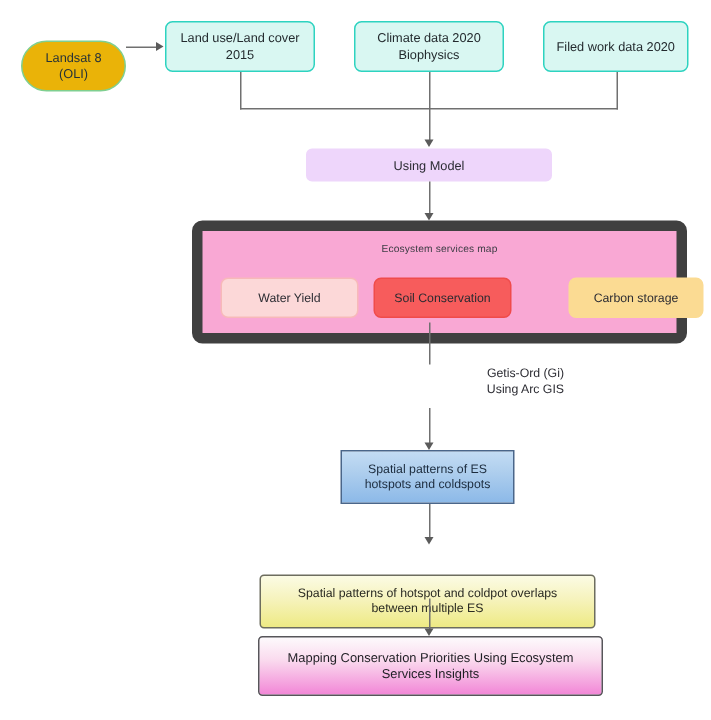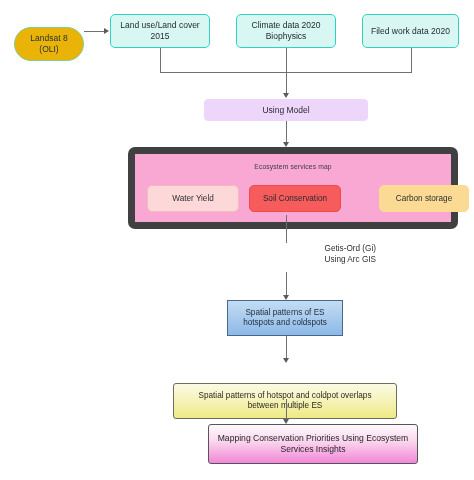--- a/index.html
+++ b/index.html
@@ -214,16 +214,16 @@
 
   <div class="vline" style="left:286px; top:336px; height:25px;"></div>
   <div class="arrowhead-down" style="left:282.8px; top:358px;"></div>
 
   <div class="node grad-yellow" style="left:173px; top:363px; width:224px; height:36px;margin-top:20px;">Spatial patterns of hotspot and coldpot overlaps
 between multiple ES</div>
 
   <div class="vline" style="left:286px; top:399px; height:23px;"></div>
   <div class="arrowhead-down" style="left:282.8px; top:419px;"></div>
 
-  <div class="node grad-pink" style="left:172px; top:424px; width:210px; height:40px;margin-left:36px;">Mapping Conservation Priorities Using Ecosystem
+  <div class="node grad-pink" style="left:172px; top:424px; width:230px; height:40px;">Mapping Conservation Priorities Using Ecosystem
 Services Insights</div>
 
 </div>
 
 </body></html>

